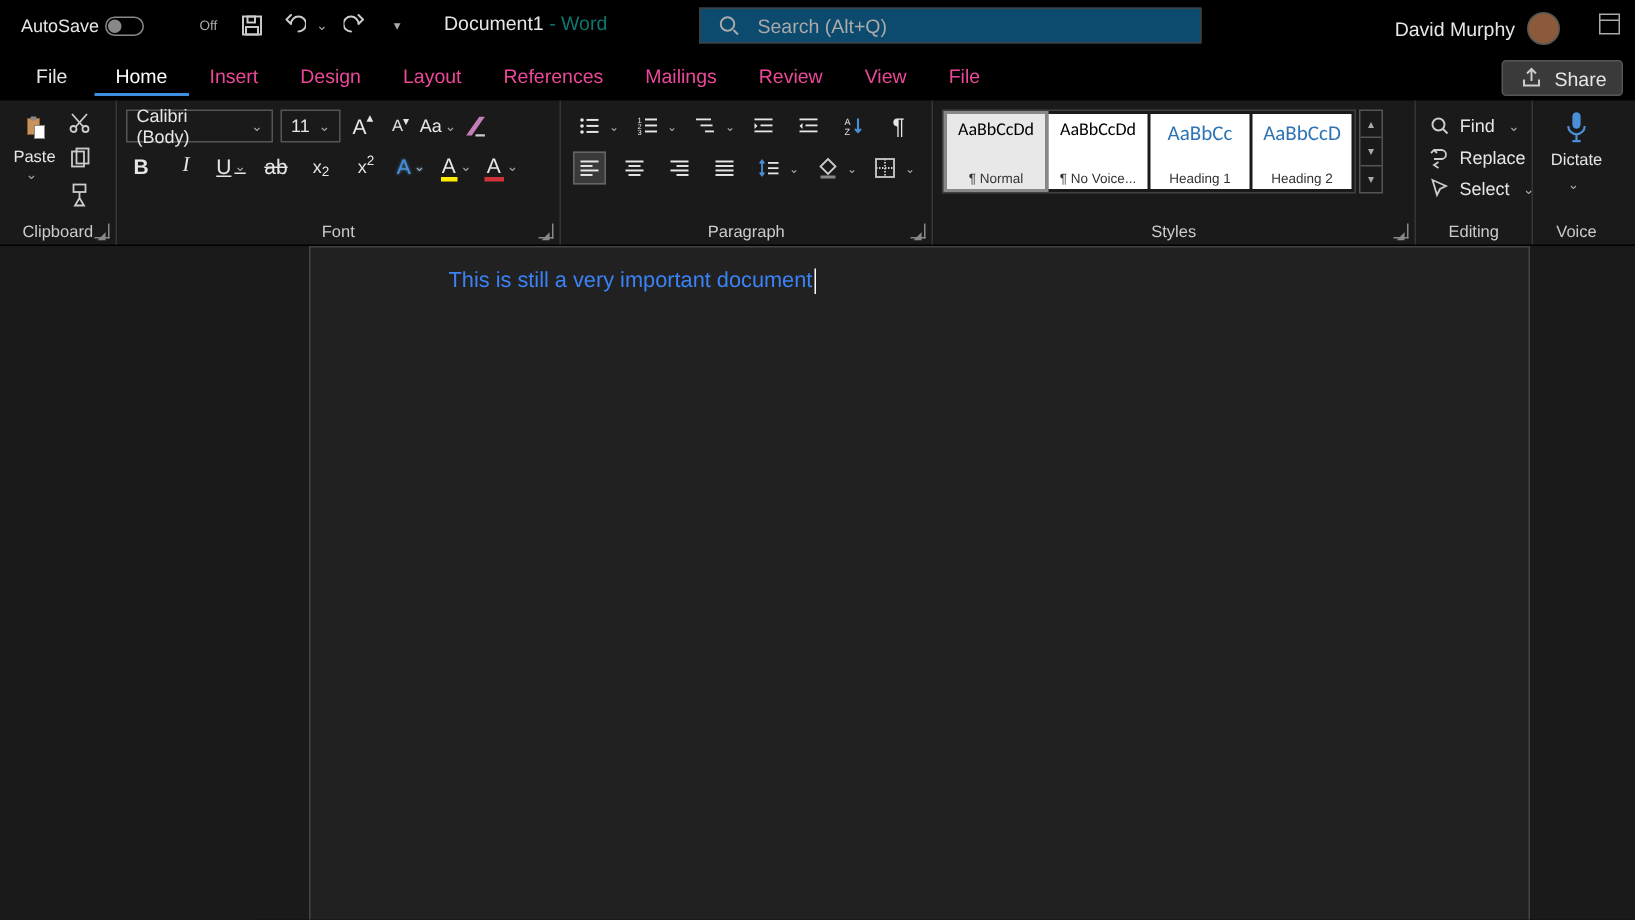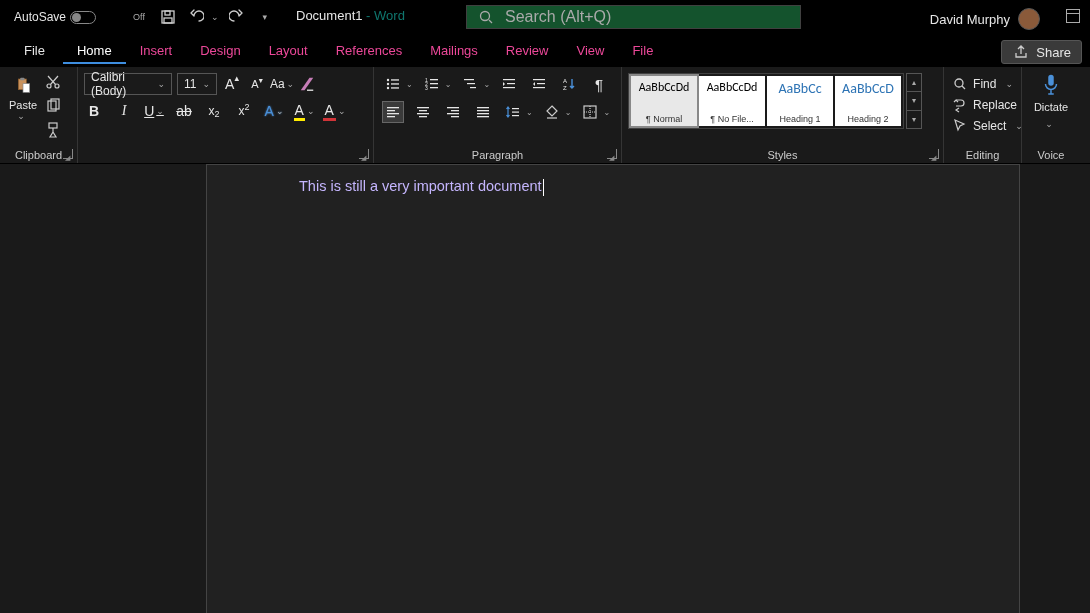--- a/index.html
+++ b/index.html
@@ -9,21 +9,21 @@
   .titlebar { height: 34px; background: #000; display: flex; align-items: center; font-size: 12px; }
   .titlebar .autosave { display:flex; align-items:center; gap:4px; padding:0 8px 0 14px; }
   .toggle { width:26px; height:13px; border:1px solid #888; border-radius:7px; position:relative; display:inline-block; }
   .toggle::after { content:""; width:9px; height:9px; background:#888; border-radius:50%; position:absolute; top:1px; left:1px; }
   .titlebar .qa { display:flex; align-items:center; gap:10px; padding:0 6px; }
   .ico { display:inline-flex; align-items:center; justify-content:center; width:18px; height:18px; }
   .ico svg { width:16px; height:16px; }
   .chev { font-size:9px; color:#aaa; margin-left:-4px;}
   .doc-title { position:absolute; left:296px; top:8px; font-size:13px; }
   .doc-title .secondary { color:#0f766e; }
-  .searchbox { position:absolute; left:466px; top:5px; width:335px; height:24px; background:#14532d; border:1px solid #404040; display:flex; align-items:center; padding:0 10px; gap:10px; font-size:16px; color:#aaa; }
+  .searchbox { position:absolute; left:466px; top:5px; width:335px; height:24px; background:#0c4a6e; border:1px solid #404040; display:flex; align-items:center; padding:0 10px; gap:10px; font-size:13px; color:#aaa; }
   .user { position:absolute; right:50px; top:8px; font-size:13px; display:flex; align-items:center; gap:8px;}
   .avatar { width:22px; height:22px; border-radius:50%; background:#8a5a3a; border:1px solid #555;}
   .winbtn { position:absolute; right:10px; top:9px; width:14px; height:14px; border:1px solid #aaa;}
   .winbtn::after { content:""; position:absolute; width:14px; height:1px; background:#aaa; top:3px; left:-1px;}
   
   
   .tabs { height:32px; background:#000; display:flex; align-items:center; padding-left:10px; font-size:13px;text-align:right; }
   .tab { padding:6px 14px; cursor:pointer; color:#ec4899; }
   .tab.file { color:#e6e6e6; margin-right:4px;}
   .tab.active { border-bottom:2px solid #3e8ee0; color:#fff; font-weight:normal; padding-bottom:4px;}
@@ -40,21 +40,21 @@
   .paste { width:34px; text-align:center; font-size:11px; }
   .paste .ico { width:28px; height:28px; margin:0 auto;}
   .paste .chev { display:block; font-size:9px; color:#aaa;}
   .clip-small { position:absolute; left:44px; top:6px; display:flex; flex-direction:column; gap:6px;}
   
   .g-font { width:296px; }
   .font-row1 { display:flex; align-items:center; gap:5px; margin:2px 0 6px 0;}
   .font-row2 { display:flex; align-items:center; gap:10px; }
   .dropdown { height:22px; background:#1a1a1a; border:1px solid #555; display:flex; align-items:center; padding:0 6px; font-size:12px; gap:6px;}
   .dropdown .chev{ margin-left:auto;}
-  .fontname { width:88px;}
+  .fontname { width:98px;}
   .fontsize { width:40px;}
   .fmt { width:20px; height:20px; display:inline-flex; align-items:center; justify-content:center; font-size:14px; color:#e6e6e6;}
   .fmt.small{ font-size:12px;text-align:center;}
   .sub{ font-size:9px; position:relative; top:3px;}
   .sup{ font-size:9px; position:relative; top:-4px;}
   
   .g-para { width:248px;}
   .para-row { display:flex; align-items:center; gap:8px; margin:2px 0 6px 2px;}
   .btn { width:22px; height:22px; display:inline-flex; align-items:center; justify-content:center;}
   .btn svg { width:16px; height:16px;}
@@ -73,21 +73,21 @@
   
   .g-edit { width:78px; padding-top:6px;}
   .edit-item { display:flex; align-items:center; gap:5px; font-size:12px; height:20px; margin:1px 2px; white-space:nowrap;}
   
   .g-voice { width:58px; text-align:center; padding-top:6px;}
   .mic { width:22px; height:28px; margin:0 auto;}
   
   
   .doc-area { position:absolute; top:164px; left:0; right:0; bottom:0; background:#1a1a1a;}
   .page { position:absolute; left:206px; top:0; width:814px; height:100%; background:#212121; border-left:1px solid #444; border-right:1px solid #444; border-top:1px solid #444;}
-  .doc-text { position:absolute; left:92px; top:12px; font-size:14.5px; color:#c4b5fd; font-family:"Calibri",sans-serif;}
+  .doc-text { position:absolute; left:92px; top:12px; font-size:14.5px; color:#3b82f6; font-family:"Calibri",sans-serif;}
   .cursor { display:inline-block; width:1px; height:17px; background:#fff; vertical-align:middle; margin-left:1px;}
   
   .stroke-ccc { stroke:#ccc; }
   .stroke-aaa { stroke:#aaa; }
   .fill-e6 { fill:#e6e6e6; }
 </style>
 </head>
 <body>
 
 <div class="titlebar">
@@ -226,20 +226,21 @@
       <span class="fmt" style="color:#4a90d9;text-shadow:0 0 2px #4a90d9;">A<span class="chev" style="color:#aaa;margin-left:2px;">⌄</span></span>
       <span class="fmt">
           <span style="border-bottom:3px solid #ffeb00;padding:0 1px;">A</span>
           <span class="chev" style="margin-left:2px;">⌄</span>
         </span>
       <span class="fmt">
           <span style="border-bottom:3px solid #d13438;padding:0 2px;">A</span>
           <span class="chev" style="margin-left:2px;">⌄</span>
         </span>
     </div>
+    <div class="group-label">Font</div>
     <div class="launcher"></div>
   </div>
 
   <div class="group g-para">
     <div class="para-row">
       <span class="btn">
           <svg viewBox="0 0 16 16" class="fill-e6">
             <circle cx="3" cy="4" r="1.2"></circle>
             <circle cx="3" cy="8" r="1.2"></circle>
             <circle cx="3" cy="12" r="1.2"></circle>
@@ -356,21 +357,21 @@
 
   <div class="group g-styles">
     <div style="display:flex;">
       <div class="style-gallery">
         <div class="style-card active">
           <div class="style-preview">AaBbCcDd</div>
           <div class="style-name">¶ Normal</div>
         </div>
         <div class="style-card">
           <div class="style-preview">AaBbCcDd</div>
-          <div class="style-name">¶ No File...</div>
+          <div class="style-name">¶ No Voice...</div>
         </div>
         <div class="style-card">
           <div class="style-preview heading">AaBbCc</div>
           <div class="style-name">Heading 1</div>
         </div>
         <div class="style-card">
           <div class="style-preview heading">AaBbCcD</div>
           <div class="style-name">Heading 2</div>
         </div>
       </div>

